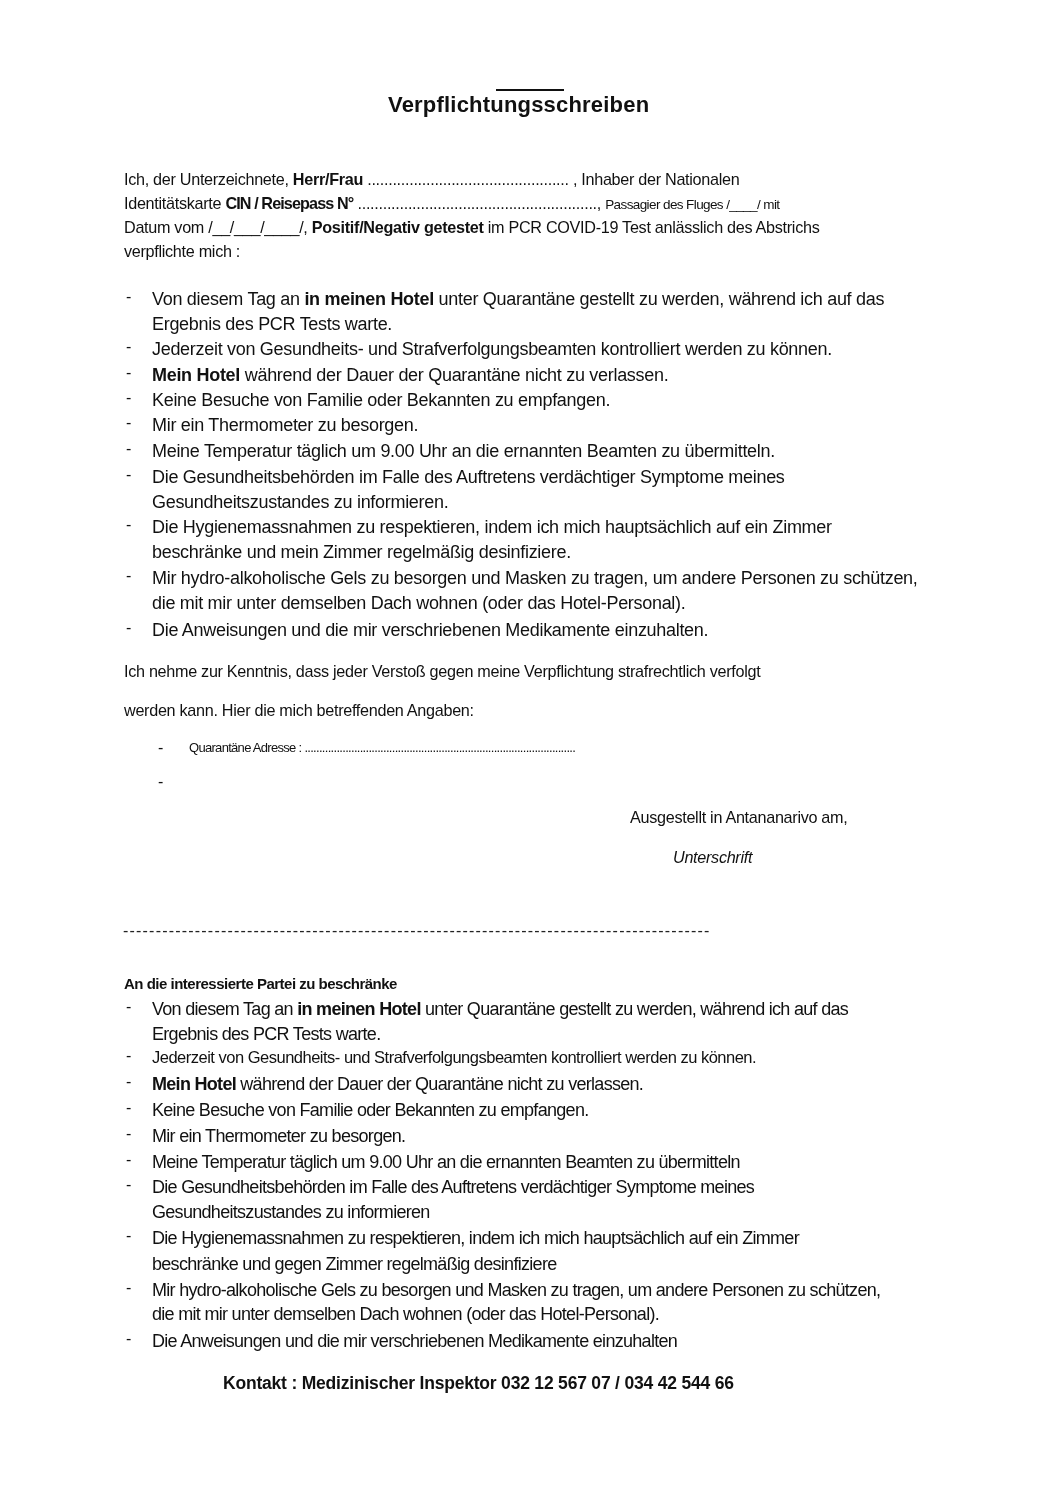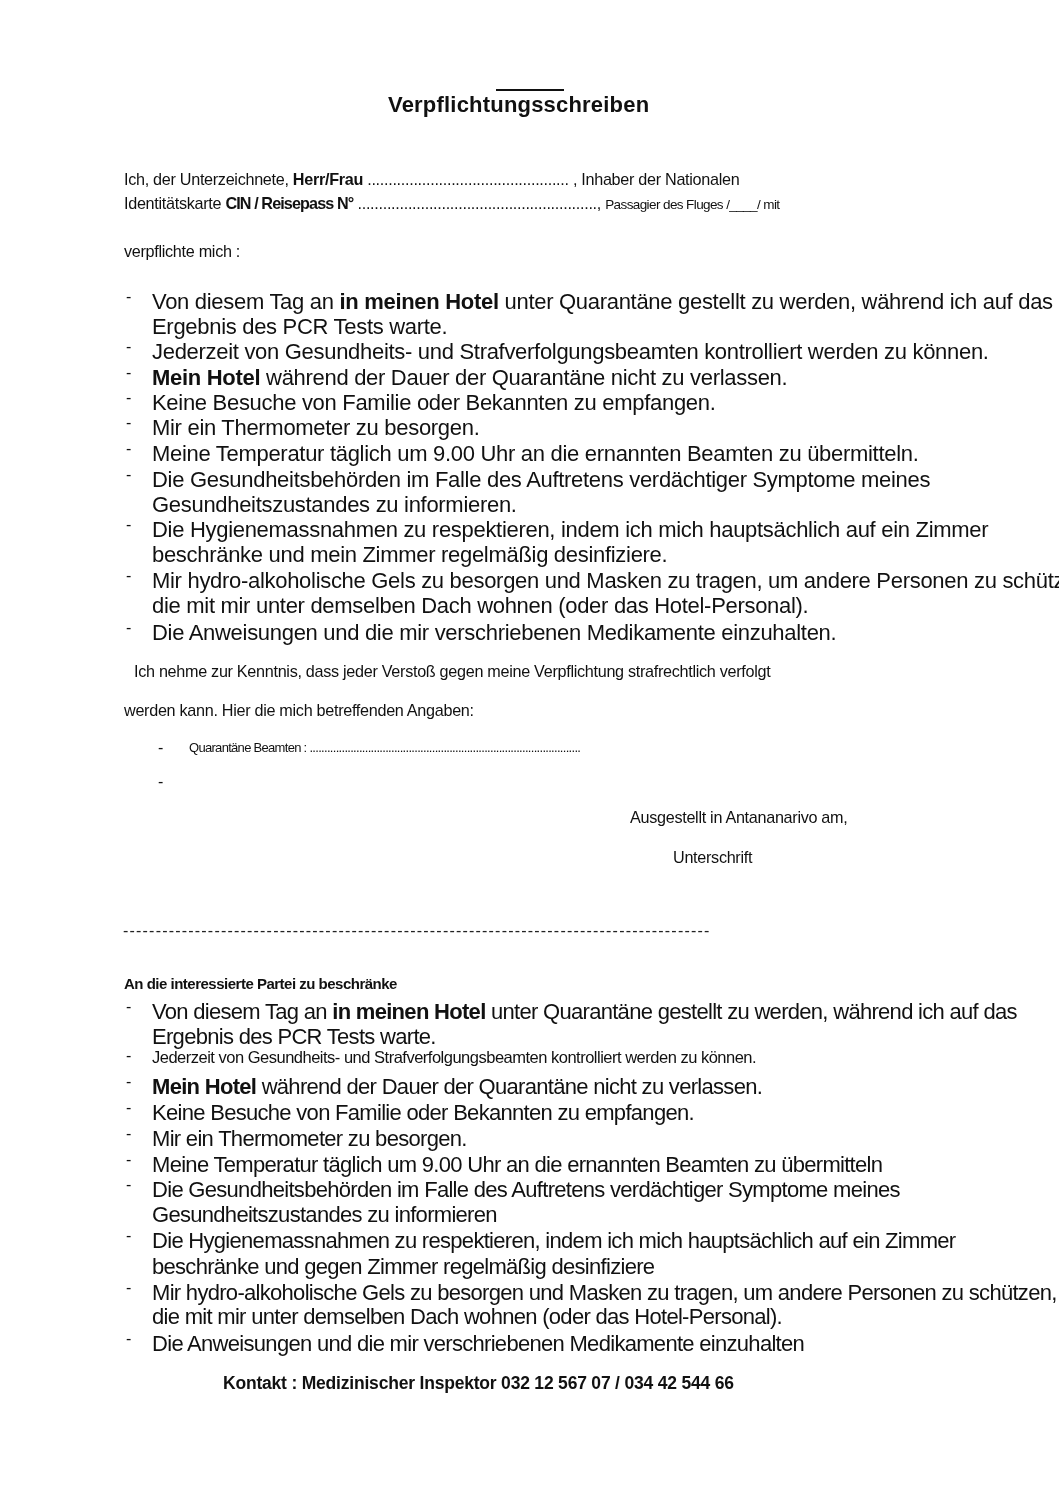--- a/index.html
+++ b/index.html
@@ -6,39 +6,42 @@
     body { width: 1059px; height: 1497px; position: relative; overflow: hidden;
       font-family: "Liberation Sans", "DejaVu Sans", sans-serif; color: #111; }
     .page { position: absolute; left: 0; top: 0; width: 1059px; height: 1497px; background: #fff; }
     .abs { position: absolute; white-space: nowrap; }
     .title-bar { position: absolute; left: 496px; top: 89px; width: 68px; height: 2px; background: #111; }
     .title { left: 388px; top: 92px; font-size: 22px; font-weight: bold; letter-spacing: 0.2px; }
     .para { font-size: 16.2px; letter-spacing: -0.3px; }
     .small { font-size: 13.5px; letter-spacing: -0.6px; }
     b { font-weight: bold; }
     .dash { position: absolute; font-size: 16px; }
-    .item { position: absolute; font-size: 22px; letter-spacing: -0.3px; white-space: nowrap; }
+    .item { position: absolute; font-size: 18px; letter-spacing: -0.3px; white-space: nowrap; }
     .cut { left: 123px; top: 922px; font-size: 16px; letter-spacing: 1.2px; color: #222; }
     .sub-item { position: absolute; font-size: 13px; letter-spacing: -0.7px; white-space: nowrap; }
     .contact { left: 223px; top: 1373px; font-size: 17.5px; font-weight: bold; letter-spacing: -0.2px; }
     .narrow { letter-spacing: -0.9px; }
   </style>
 </head>
 <body>
 
 <div class="page">
 
   <div class="title-bar"></div>
   <div class="abs title">Verpflichtungsschreiben</div>
 
   <div class="abs para" style="left:124px; top:170px;">
     <span>Ich, der Unterzeichnete, </span><b>Herr/Frau</b><span> ................................................ , Inhaber der Nationalen</span>
   </div>
   <div class="abs para" style="left:124px; top:194px;">
     <span>Identitätskarte </span><b class="narrow">CIN / Reisepass N°</b><span> ........................................................., </span><span class="small">Passagier des Fluges /____/ mit</span>
+  </div>
+  <div class="abs para" style="left:124px; top:218px;">
+    <span>Datum vom /__/___/____/, </span><b>Positif/Negativ getestet</b><span> im PCR COVID-19 Test anlässlich des Abstrichs</span>
   </div>
   <div class="abs para" style="left:124px; top:242px;">verpflichte mich :</div>
 
   <div id="list1">
       <div class="dash" style="left: 126px; top: 288px;">-</div>
       <div class="item" style="left: 152px; top: 289px;"><span>Von diesem Tag an </span><b>in meinen Hotel</b><span> unter Quarantäne gestellt zu werden, während ich auf das</span></div>
       <div class="item" style="left: 152px; top: 314px;">Ergebnis des PCR Tests warte.</div>
       <div class="dash" style="left: 126px; top: 338px;">-</div>
       <div class="item" style="left: 152px; top: 339px;"><span>Jederzeit von Gesundheits- und Strafverfolgungsbeamten kontrolliert werden zu können.</span><b></b><span></span></div>
       <div class="dash" style="left: 126px; top: 364px;">-</div>
@@ -55,29 +58,29 @@
       <div class="dash" style="left: 126px; top: 516px;">-</div>
       <div class="item" style="left: 152px; top: 517px;"><span>Die Hygienemassnahmen zu respektieren, indem ich mich hauptsächlich auf ein Zimmer</span><b></b><span></span></div>
       <div class="item" style="left: 152px; top: 542px;">beschränke und mein Zimmer regelmäßig desinfiziere.</div>
       <div class="dash" style="left: 126px; top: 567px;">-</div>
       <div class="item" style="left: 152px; top: 568px;"><span>Mir hydro-alkoholische Gels zu besorgen und Masken zu tragen, um andere Personen zu schützen,</span><b></b><span></span></div>
       <div class="item" style="left: 152px; top: 593px;">die mit mir unter demselben Dach wohnen (oder das Hotel-Personal).</div>
       <div class="dash" style="left: 126px; top: 619px;">-</div>
       <div class="item" style="left: 152px; top: 620px;"><span>Die Anweisungen und die mir verschriebenen Medikamente einzuhalten.</span><b></b><span></span></div>
     </div>
 
-  <div class="abs para" style="left:134px; top:662px;">Ich nehme zur Kenntnis, dass jeder Verstoß gegen meine Verpflichtung strafrechtlich verfolgt</div>
+  <div class="abs para" style="left:124px; top:662px;">Ich nehme zur Kenntnis, dass jeder Verstoß gegen meine Verpflichtung strafrechtlich verfolgt</div>
   <div class="abs para" style="left:124px; top:701px;text-align:right;">werden kann. Hier die mich betreffenden Angaben:</div>
 
   <div class="dash" style="left:158px; top:739px;">-</div>
-  <div class="sub-item" style="left:189px; top:740px;">Quarantäne Beamten : .............................................................................................</div>
+  <div class="sub-item" style="left:189px; top:740px;">Quarantäne Adresse : .............................................................................................</div>
   <div class="dash" style="left:158px; top:773px;">-</div>
 
   <div class="abs para" style="left:630px; top:808px;">Ausgestellt in Antananarivo am,</div>
-  <div class="abs para" style="left:673px; top:848px;">Unterschrift</div>
+  <div class="abs para" style="left:673px; top:848px;font-style:italic;">Unterschrift</div>
 
   <div class="abs cut">------------------------------------------------------------------------------------------</div>
 
   <div class="abs" style="left:124px; top:975px; font-size:15px; font-weight:bold; letter-spacing:-0.5px;">An die interessierte Partei zu beschränke</div>
 
   <div id="list2">
       <div class="dash" style="left: 126px; top: 998px;">-</div>
       <div class="item" style="left: 152px; top: 999px; letter-spacing: -0.7px;"><span>Von diesem Tag an </span><b>in meinen Hotel</b><span> unter Quarantäne gestellt zu werden, während ich auf das</span></div>
       <div class="item" style="left: 152px; top: 1024px; letter-spacing: -0.7px;">Ergebnis des PCR Tests warte.</div>
       <div class="dash" style="left: 126px; top: 1047px;">-</div>

